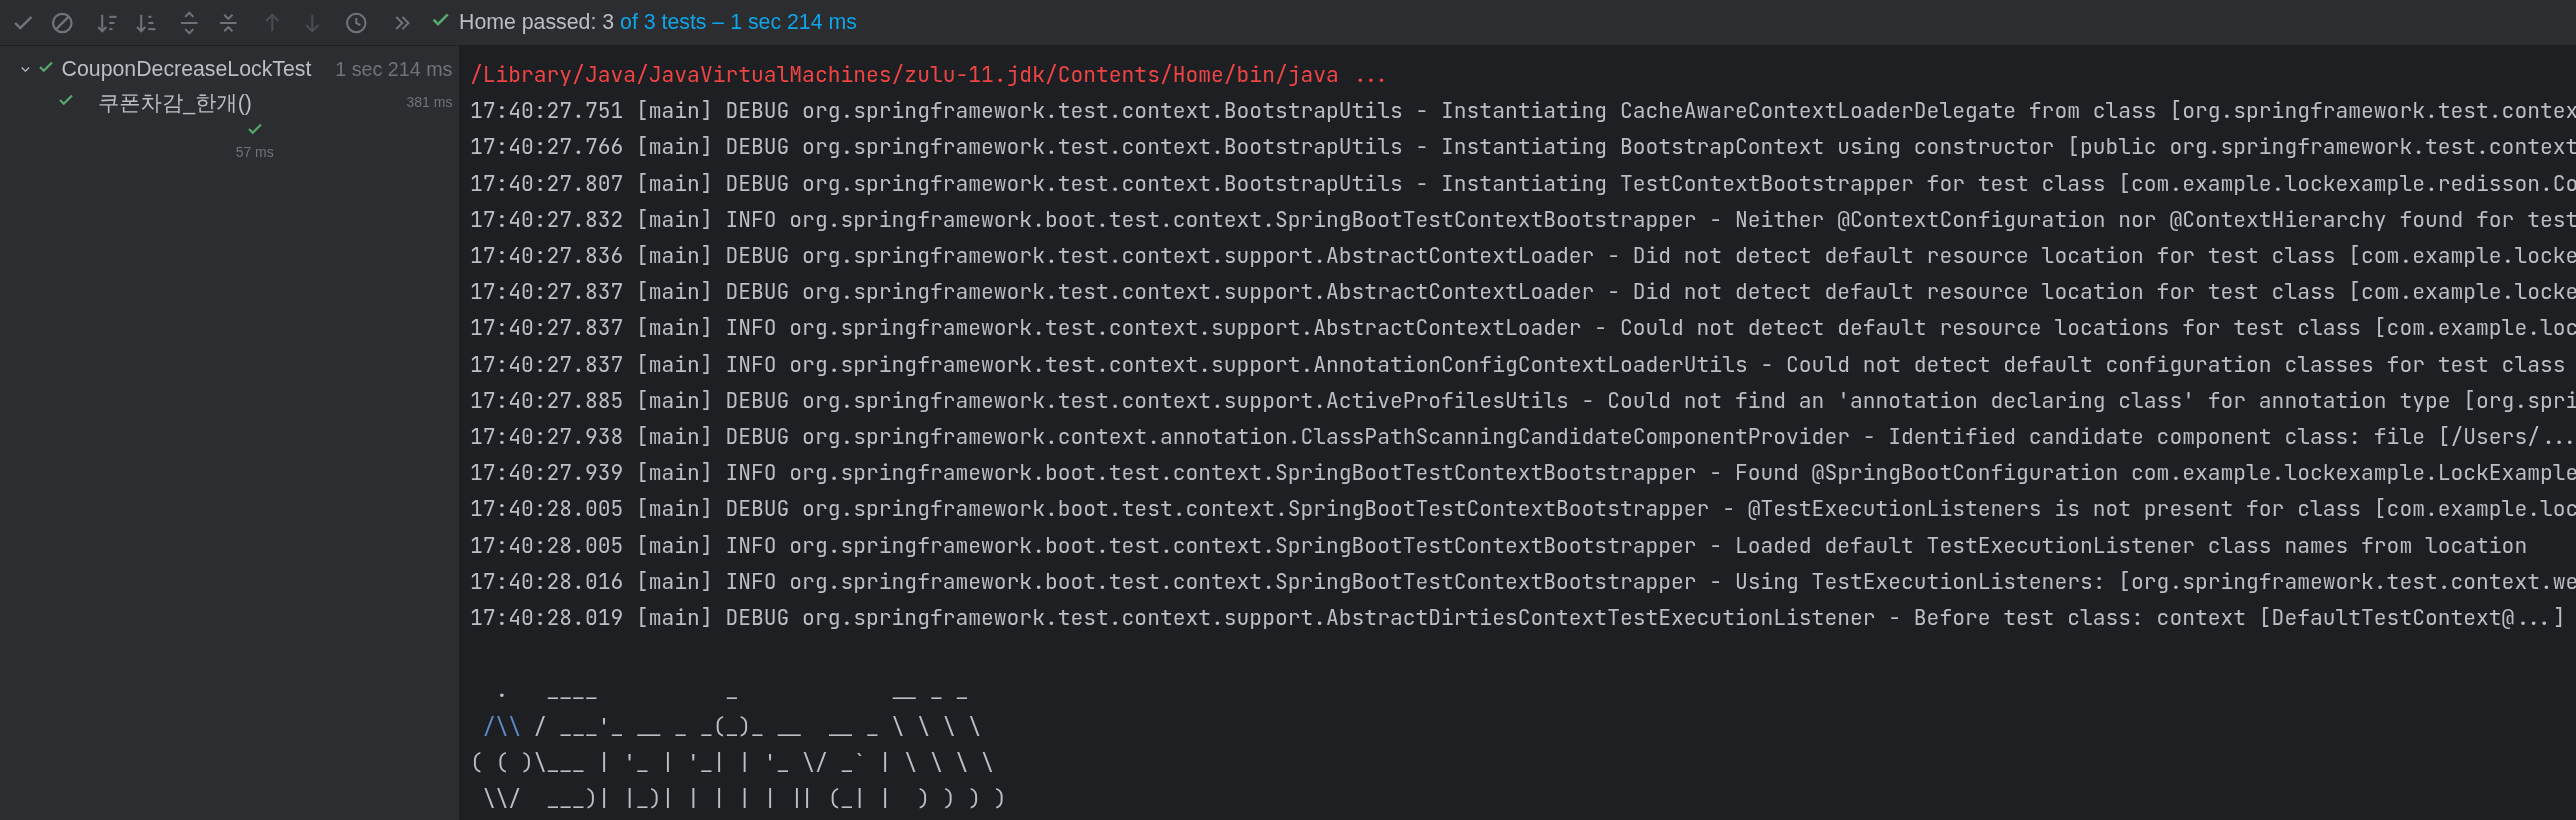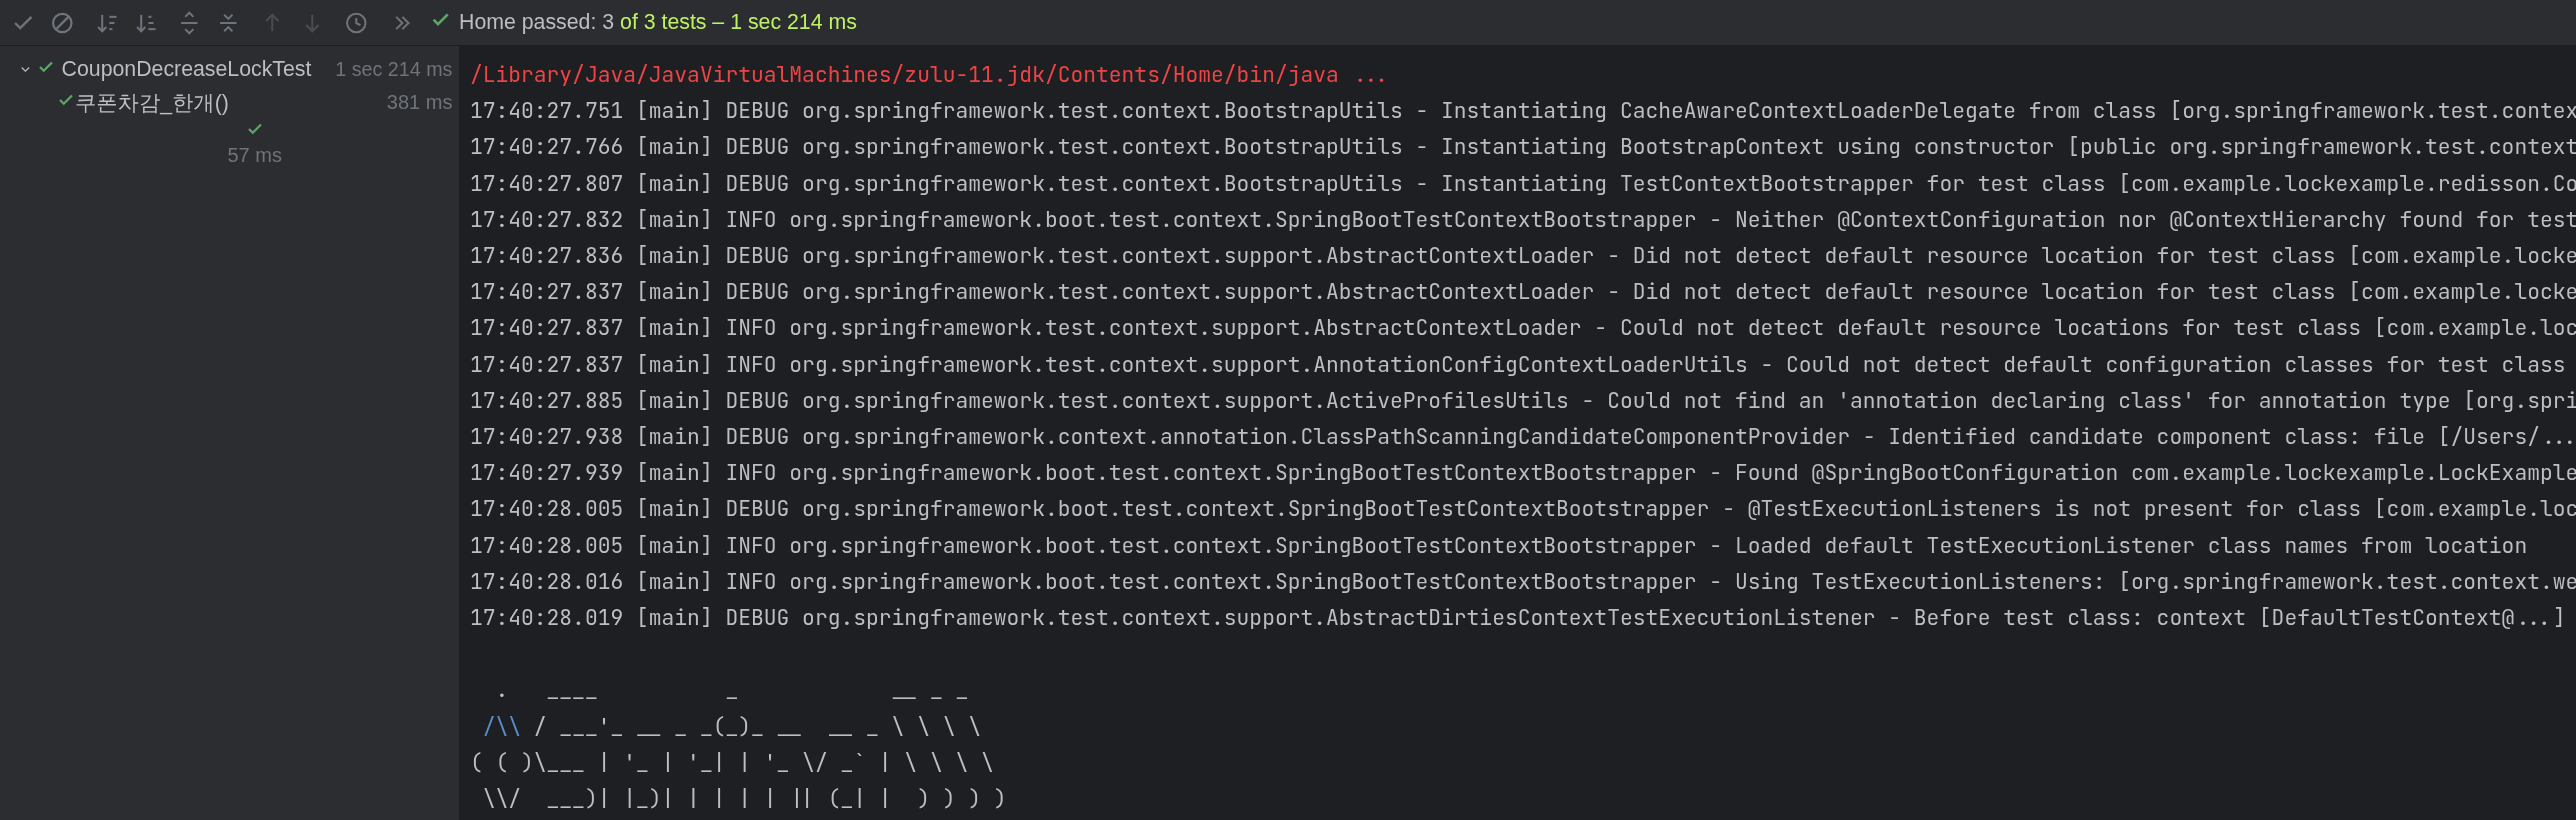--- a/index.html
+++ b/index.html
@@ -27,40 +27,40 @@
     margin: 0 1.6px;
     cursor: pointer;
   }
   .tb-sep { width: 4.9px; }
   .tb-btn svg { width: 24.6px; height: 28px; }
   .status-area {
     display: flex; align-items: center; margin-left: 9.9px; gap: 8.2px;
   }
   .green-check { color: #59a869; }
   .status-text { color: #bcbec4; }
-  .status-dim { color: #bef264; }
+  .status-dim { color: #0ea5e9; }
   .main { display: flex; flex: 1; overflow: hidden; }
   .tree-pane {
     width: 460px;
     background: #2b2d30;
     border-right: 0.8px solid #1e1f22;
     padding-top: 6.6px;
     overflow-y: auto;
   }
   .tree-row {
     display: flex; align-items: center;
     height: 33px;
     padding-right: 6.6px;
   }
   .chev {
     width: 23px; display: inline-flex; justify-content: center;
     color: #6f737a;
   }
   .test-label { flex: 1; white-space: nowrap; overflow: hidden; text-overflow: ellipsis; }
-  .test-time { color: #6f737a; font-size: 20px; }
+  .test-time { color: #6f737a; font-size: 14px; }
   .root-time { color: #6f737a; font-size: 19.7px; margin-left: 4.9px;}
   .console-pane {
     flex: 1;
     background: #1e1f22;
     overflow: auto;
     padding: 9.9px 9.9px 9.9px 9.9px;
   }
   .console-pane pre {
     font-family: "JetBrains Mono", Menlo, Consolas, monospace;
     font-size: 21.3px;
@@ -178,21 +178,21 @@
             </svg>
         </span>
         <span class="test-label" style="margin-left:6.6px">CouponDecreaseLockTest</span>
         <span class="root-time">1 sec 214 ms</span>
       </div>
       <div id="children">
           <div class="tree-row" style="padding-left: 57px;">
             <span class="green-check"><svg width="18" height="18" viewBox="0 0 24 24">
                 <path d="M4 12 l5 5 l11 -11" fill="none" stroke="#59a869" stroke-width="3"></path>
               </svg></span>
-            <span class="test-label" style="margin-left:0">쿠폰차감_한개()</span>
+            <span class="test-label" style="margin-left:23px">쿠폰차감_한개()</span>
             <span class="test-time">381 ms</span>
           </div>
           <div class="tree-row" style="padding-left: 57px; flex-direction: column;">
             <span class="green-check"><svg width="18" height="18" viewBox="0 0 24 24">
                 <path d="M4 12 l5 5 l11 -11" fill="none" stroke="#59a869" stroke-width="3"></path>
               </svg></span>
             <span class="test-label" style="margin-left:6.6px">쿠폰차감_동시성10명_테스트()</span>
             <span class="test-time">57 ms</span>
           </div>
         </div>

